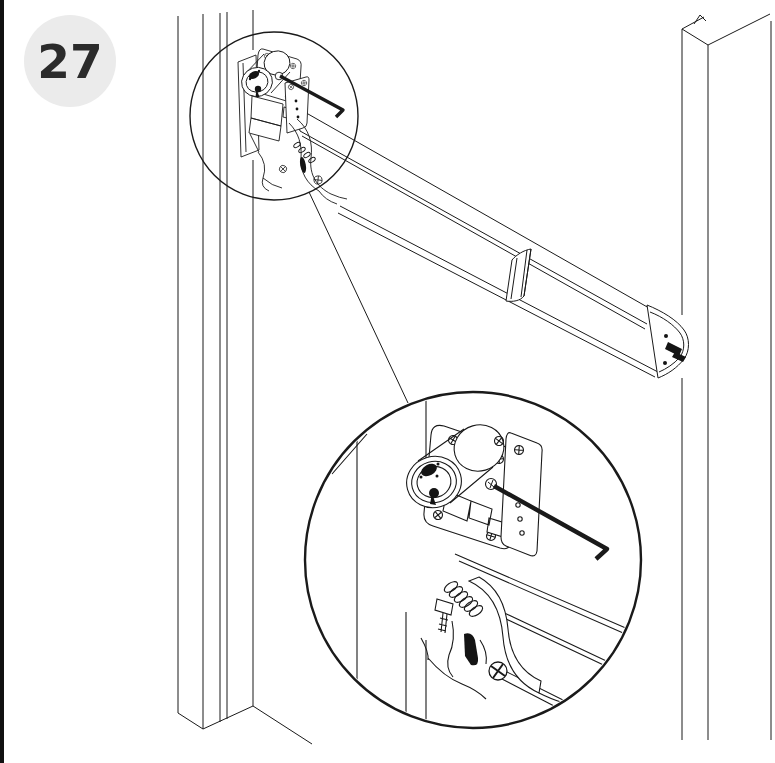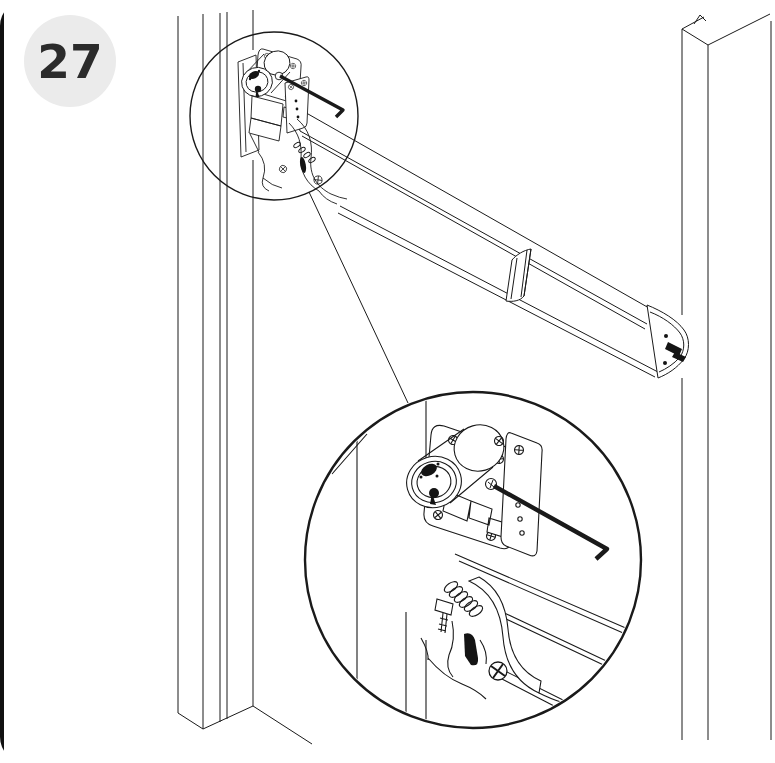--- a/index.html
+++ b/index.html
@@ -1,17 +1,17 @@
 <!DOCTYPE html>
 <html><head>
 <meta charset="utf-8">
 <style>
   html,body{margin:0;padding:0;background:#ffffff;}
   .page{position:relative;width:775px;height:763px;background:#ffffff;overflow:hidden;
-        font-family:"DejaVu Sans","Liberation Sans",sans-serif;border-radius:26px;}
+        font-family:"DejaVu Sans","Liberation Sans",sans-serif;}
   .drawing{position:absolute;left:0;top:0;}
   text.badge-num{font-family:"DejaVu Sans","Liberation Sans",sans-serif;font-weight:bold;font-size:47px;}
 </style>
 </head>
 <body>
 
 <div class="page">
   <svg class="drawing" width="775" height="763" viewBox="0 0 775 763">
     <defs>
       <clipPath id="bigclip">

